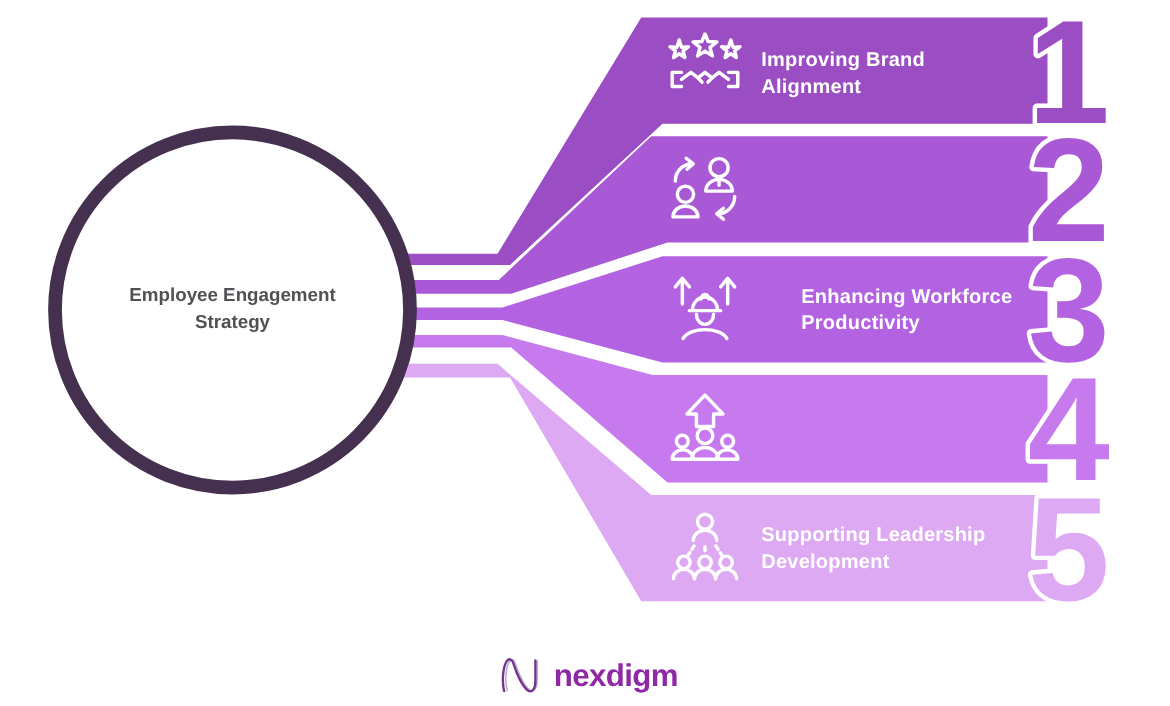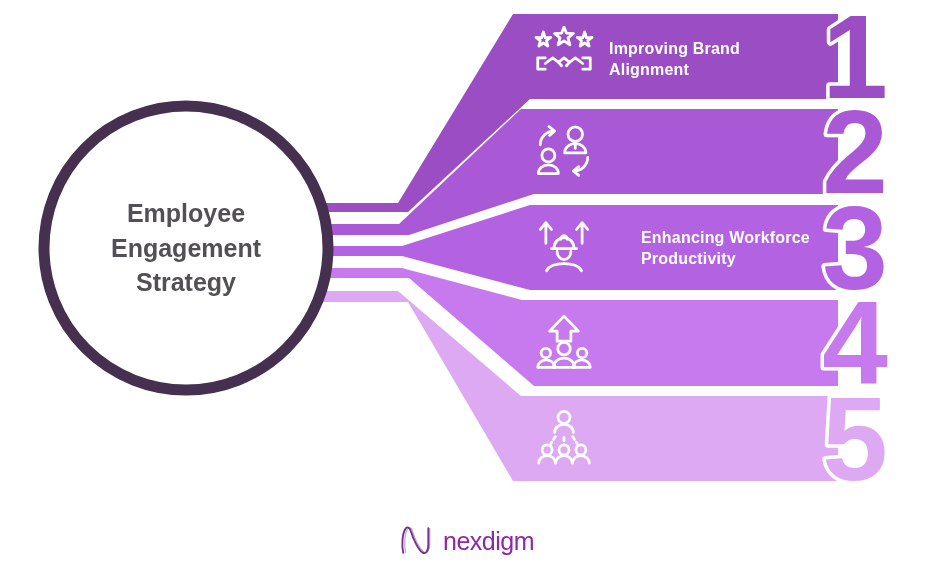--- a/index.html
+++ b/index.html
@@ -4,39 +4,39 @@
 <style>
   html,body{margin:0;padding:0;background:#ffffff;}
   .stage{
     position:relative;width:936px;height:565px;background:#ffffff;overflow:hidden;
     font-family:"Liberation Sans",sans-serif;
   }
   .stage svg.base{position:absolute;left:0;top:0;}
   .circle-label{
     position:absolute;left:96px;top:201px;width:180px;height:94px;
     display:flex;align-items:center;justify-content:center;text-align:center;
-    font-size:25px;font-weight:bold;color:#525055;line-height:1.38;
+    font-size:15px;font-weight:bold;color:#525055;line-height:1.38;
   }
   .banner-label{
     position:absolute;left:609px;width:192px;height:64px;
     display:flex;align-items:center;
     font-size:16px;font-weight:bold;color:#ffffff;line-height:1.32;
     letter-spacing:.2px;
   }
   .icon-box{position:absolute;left:534px;width:60px;height:60px;}
   .icon-box svg{width:100%;height:100%;display:block;}
   .num{
     font-family:"Liberation Sans",sans-serif;font-weight:bold;font-size:118px;
     stroke:#ffffff;stroke-width:7px;stroke-linejoin:round;
     paint-order:stroke fill;
   }
   .footer{
     position:absolute;left:398px;top:524px;display:flex;align-items:center;gap:7px;
   }
-  .brand-text{font-size:25px;font-weight:normal;color:#8E28A5;letter-spacing:-0.5px;}
+  .brand-text{font-size:25px;font-weight:bold;color:#8E28A5;letter-spacing:-0.5px;}
 </style>
 </head>
 <body>
 
 <div class="stage">
 
   <svg class="base" width="936" height="565" viewBox="0 0 936 565">
 
     <polygon points="318,203 398,203 513,14 838,14 838,99 530,99 408,212 318,212" fill="#9B4EC3"></polygon>
     <polygon points="321,224 399,224 521,109 838,109 838,194 534,194 409,235 321,235" fill="#A958D6"></polygon>
@@ -50,20 +50,21 @@
     <text class="num" x="855" y="193" text-anchor="middle" fill="#A958D6">2</text>
     <text class="num" x="855" y="289" text-anchor="middle" fill="#B363E2">3</text>
     <text class="num" x="855" y="384" text-anchor="middle" fill="#C77AEE">4</text>
     <text class="num" x="855" y="480" text-anchor="middle" fill="#DEA9F3">5</text>
   </svg>
 
   <div class="circle-label">Employee Engagement Strategy</div>
 
   <div class="banner-label" style="top:27px;">Improving Brand Alignment</div>
   <div class="banner-label" style="top:216px;margin-left:32px;">Enhancing Workforce Productivity</div>
+  <div class="banner-label" style="top:407px;">Supporting Leadership Development</div>
 
   <div class="icon-box" style="top:26px;">
     <svg viewBox="0 0 48 48" fill="none" stroke="#fff" stroke-width="2.2" stroke-linecap="round" stroke-linejoin="round">
       <path d="M24,0.8 L26,5.75 31.6,6.03 27.2,9.55 28.7,15 24,11.9 19.3,15 20.8,9.55 16.4,6.03 22,5.75 Z"></path>
       <path d="M7.5,4.8 L9,9.5 13.4,9.1 10,11.8 11.1,16 7.5,13.6 3.9,16 5,11.8 1.6,9.1 6,9.5 Z"></path>
       <path d="M40.5,4.8 L42,9.5 46.4,9.1 43,11.8 44.1,16 40.5,13.6 36.9,16 38,11.8 34.6,9.1 39,9.5 Z"></path>
       <path d="M9,25.5 h-6 v9 h6"></path>
       <path d="M39,25.5 h6 v9 h-6"></path>
       <path d="M9,30 L15,25.5 19.5,29 24,25.5 28.5,29 33,25.5 39,30"></path>
       <path d="M19.5,29 l2.6,2.8 M28.5,29 l-2.6,2.8"></path>

